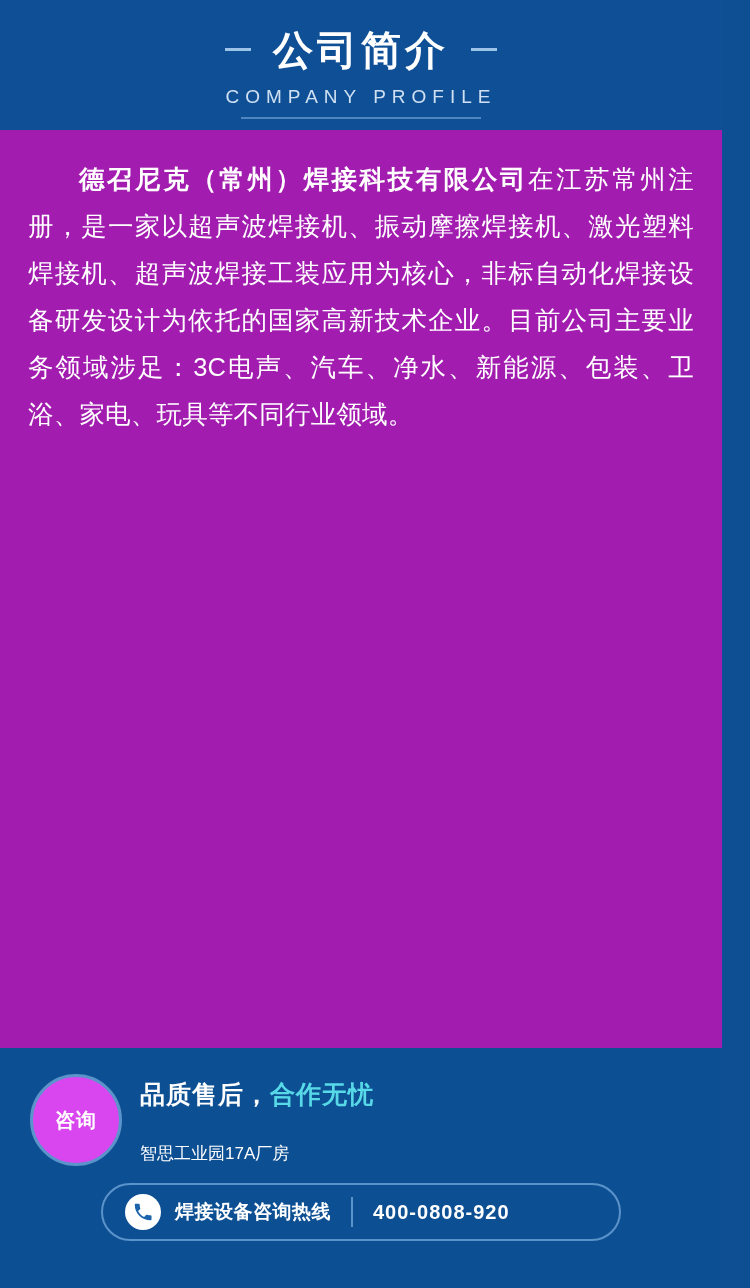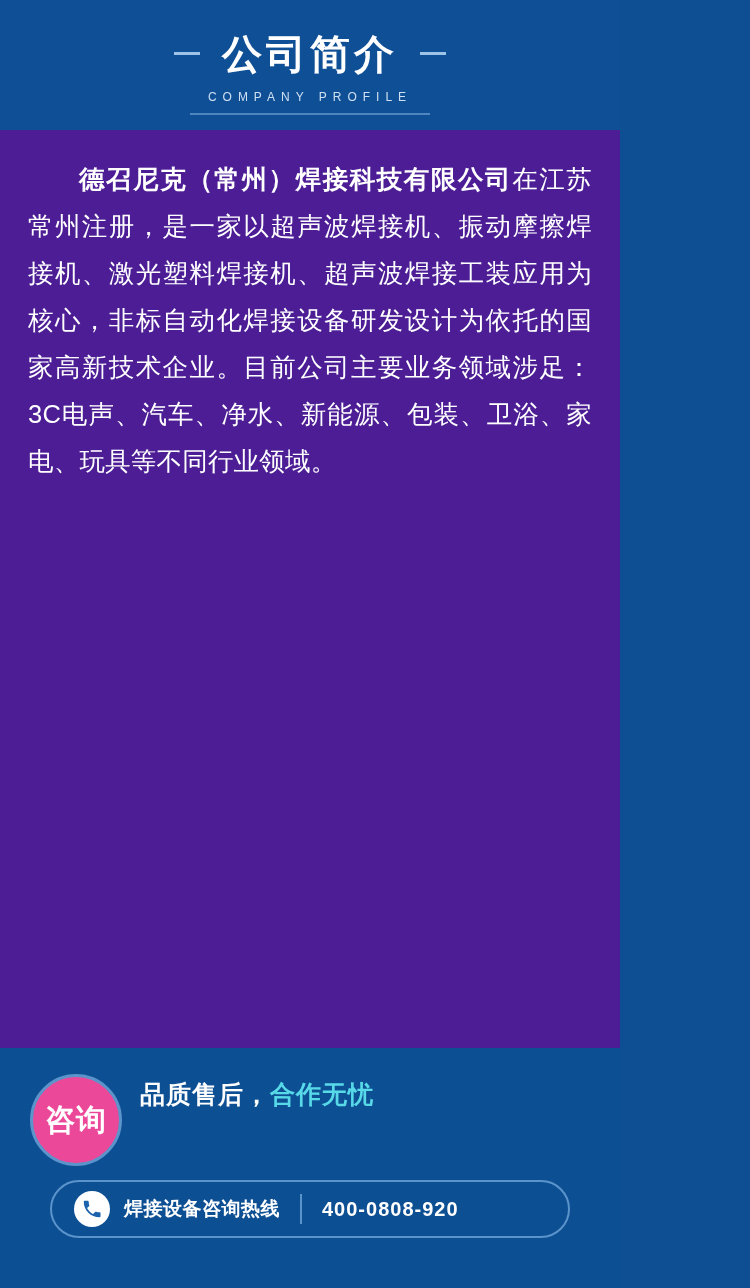--- a/index.html
+++ b/index.html
@@ -8,21 +8,21 @@
   }
   body {
     width: 750px;
     height: 1288px;
     font-family: "Liberation Sans", sans-serif;
     background: #0d4f92;
     overflow: hidden;
   }
   .page {
     position: relative;
-    width: 620px;
+    width: 722px;
     height: 1288px;
     background: #15539a;
     display: flex;
     flex-direction: column;
   }
 
   
   .header {
     height: 130px;
     background: #0f4f96;
@@ -48,35 +48,35 @@
   .title-cn {
     color: #ffffff;
     font-size: 40px;
     font-weight: bold;
     letter-spacing: 4px;
     line-height: 1;
   }
   .title-en {
     margin-top: 16px;
     color: #cfe0f2;
-    font-size: 12px;
+    font-size: 19px;
     letter-spacing: 6px;
     text-align: center;
   }
   .rule {
     margin-top: 9px;
     width: 240px;
     height: 2px;
     background: #4f86c0;
   }
 
   
   .content {
     flex: 1;
-    background: #4c1d95;
+    background: #a21caf;
     padding: 26px 28px 10px 28px;
     box-sizing: border-box;
   }
   .para {
     color: #ffffff;
     font-size: 25.5px;
     line-height: 47px;
     text-indent: 2em;
     margin: 0 0 6px 0;
     text-align: justify;
@@ -101,24 +101,24 @@
   }
   .footer-top {
     display: flex;
     align-items: flex-start;
     gap: 18px;
   }
   .badge {
     width: 86px;
     height: 86px;
     border-radius: 50%;
-    background: #ec4899;
+    background: #d946ef;
     border: 3px solid #5b93cb;
     color: #ffffff;
-    font-size: 30px;
+    font-size: 20px;
     font-weight: bold;
     display: flex;
     align-items: center;
     justify-content: center;
     flex: 0 0 auto;
     letter-spacing: 1px;
   }
   .footer-text {
     padding-top: 4px;
   }
@@ -197,20 +197,21 @@
 
   <div class="content">
     <p class="para first"><span class="bold">德召尼克（常州）焊接科技有限公司</span><span>在江苏常州注册，是一家以超声波焊接机、振动摩擦焊接机、激光塑料焊接机、超声波焊接工装应用为核心，非标自动化焊接设备研发设计为依托的国家高新技术企业。目前公司主要业务领域涉足：3C电声、汽车、净水、新能源、包装、卫浴、家电、玩具等不同行业领域。</span></p>
   </div>
 
   <div class="footer">
     <div class="footer-top">
       <div class="badge">咨询</div>
       <div class="footer-text">
         <div class="slogan"><span>品质售后，</span><span class="accent">合作无忧</span></div>
+        <div class="addr">智思工业园17A厂房</div>
       </div>
     </div>
     <div class="hotline">
       <span class="phone-circle">
         <svg width="22" height="22" viewBox="0 0 24 24" aria-hidden="true">
           <path fill="#1b63ad" d="M6.6 10.8c1.4 2.8 3.8 5.2 6.6 6.6l2.2-2.2c.3-.3.7-.4 1.1-.2 1.2.4 2.5.6 3.8.6.6 0 1 .4 1 1V20c0 .6-.4 1-1 1C10.6 21 3 13.4 3 4c0-.6.4-1 1-1h3.4c.6 0 1 .4 1 1 0 1.3.2 2.6.6 3.8.1.4 0 .8-.2 1.1l-2.2 1.9z"></path>
         </svg>
       </span>
       <span class="hotline-label">焊接设备咨询热线</span>
       <span class="divider-v"></span>

